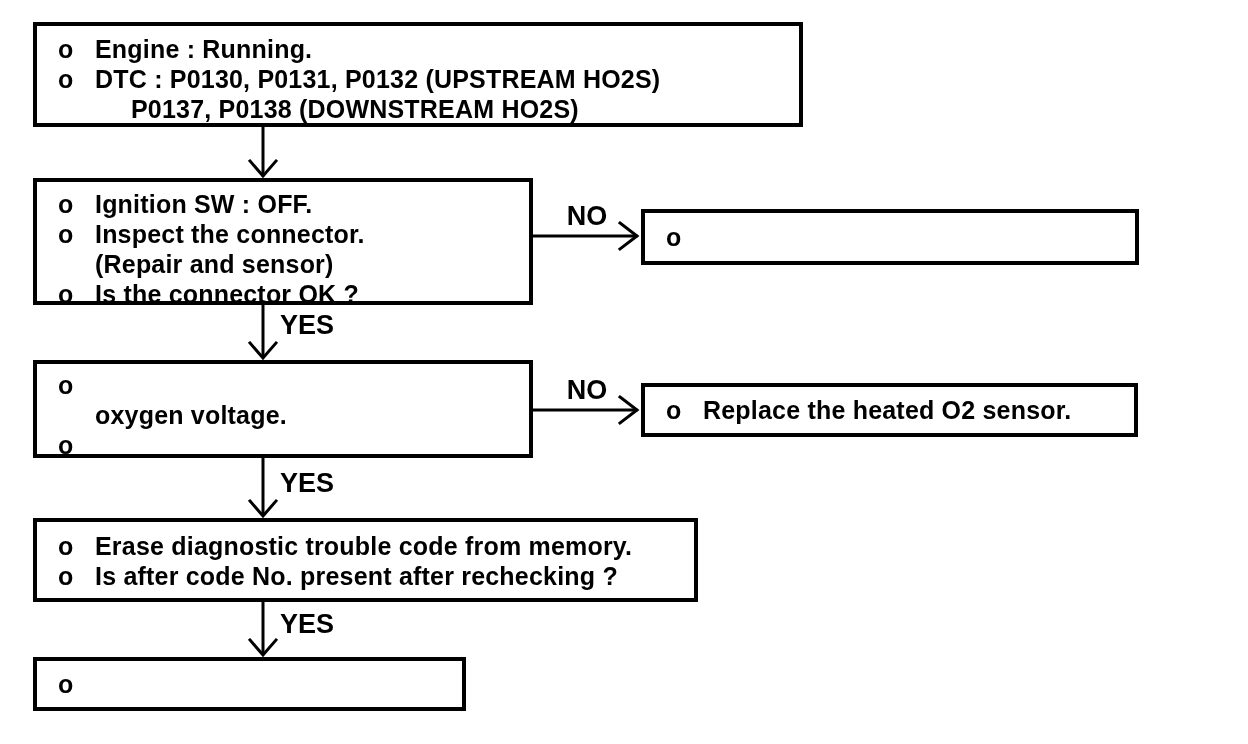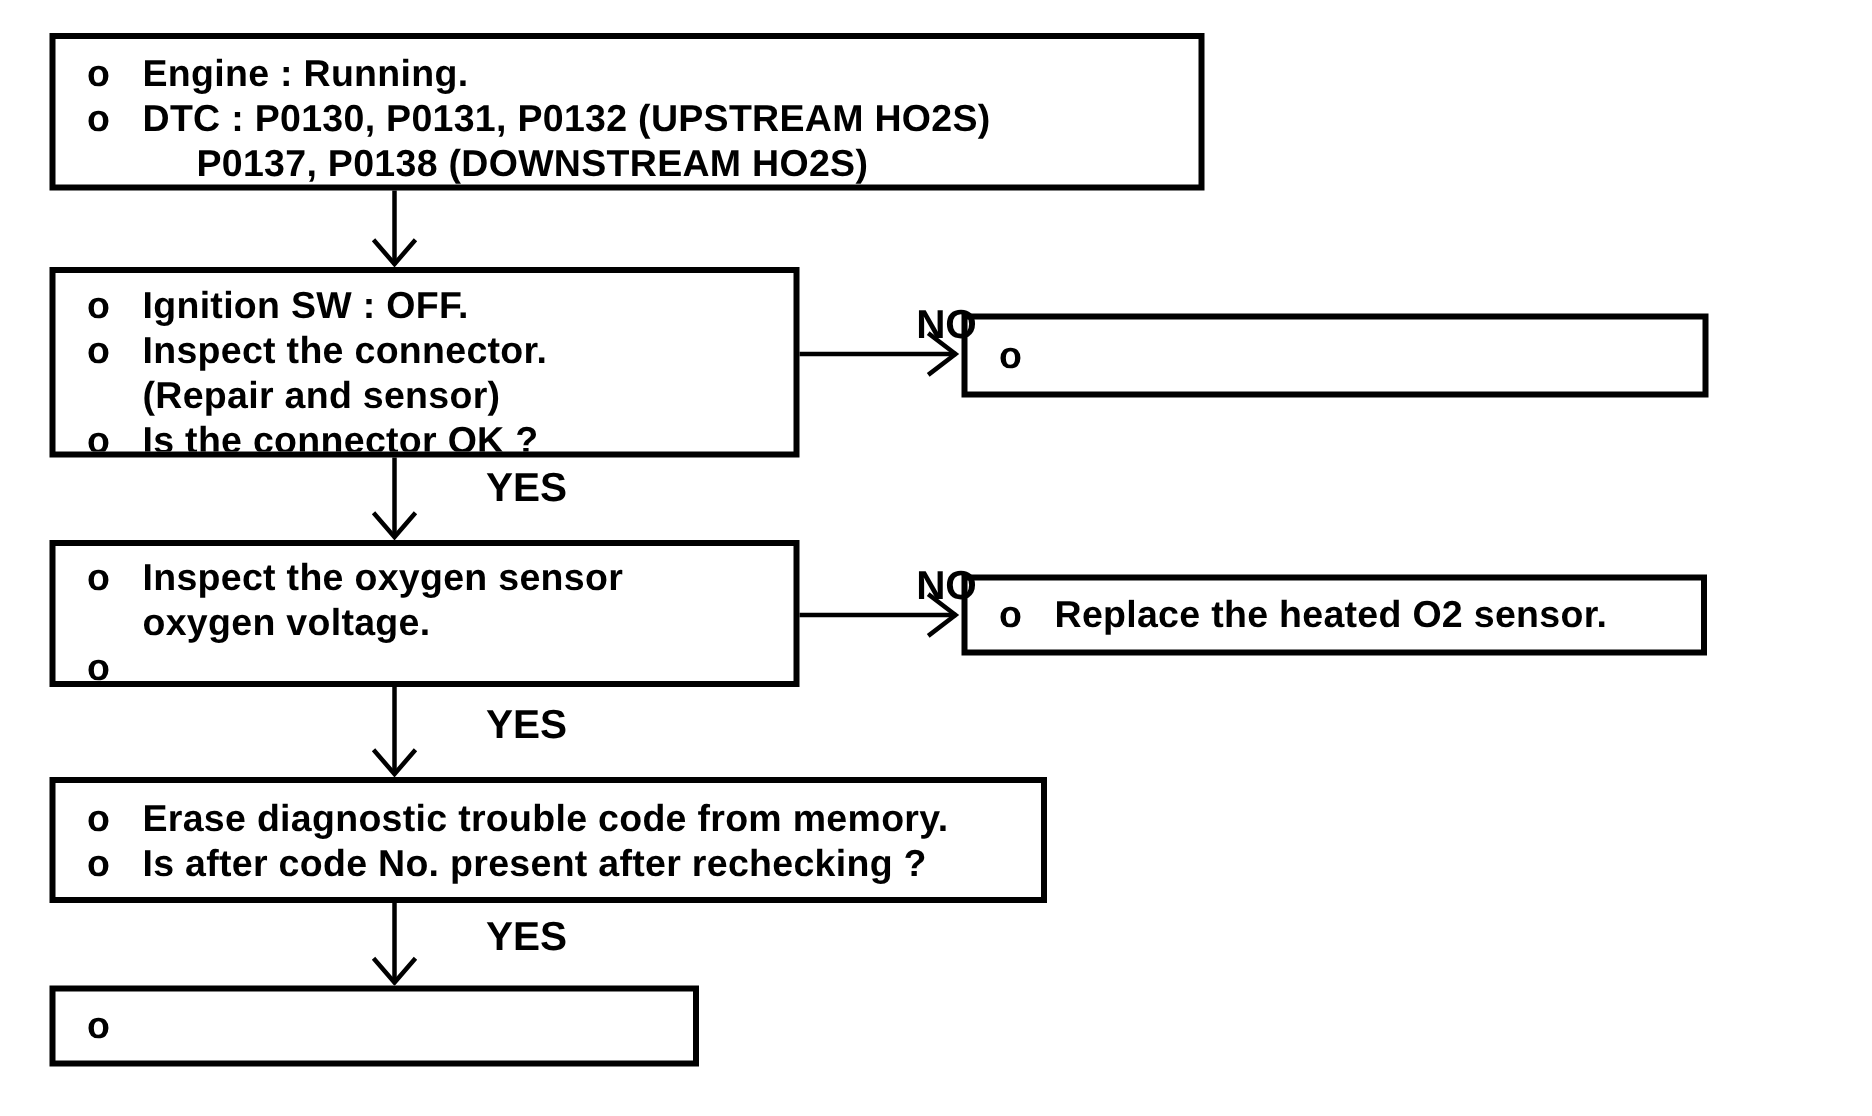--- a/index.html
+++ b/index.html
@@ -35,21 +35,20 @@
   .box-replace-o2   { left: 641px; top: 383px; width: 497px; height: 54px;  display: flex; align-items: center; }
   .box-erase        { left: 33px;  top: 518px; width: 665px; height: 84px;  padding-top: 9px;  }
   .box-ecm          { left: 33px;  top: 657px; width: 433px; height: 54px;  display: flex; align-items: center; }
   .box-repair .row, .box-replace-o2 .row, .box-ecm .row { width: 100%; }
 
   .branch-label {
     position: absolute;
     font-size: 27px;
     font-weight: 600;
     line-height: 27px;
-    margin-left: 44px;
   }
   .yes-1 { left: 280px; top: 312px; }
   .yes-2 { left: 280px; top: 470px; }
   .yes-3 { left: 280px; top: 611px; }
   .no-1  { left: 533px; top: 203px; width: 108px; text-align: center; }
   .no-2  { left: 533px; top: 377px; width: 108px; text-align: center; }
 
   svg.connectors { position: absolute; inset: 0; pointer-events: none; }
   svg.connectors line, svg.connectors polyline {
     stroke: #000000;
@@ -119,21 +118,20 @@
 
   <div class="box box-repair">
     <div class="row">
       <span class="bullet">o</span>
     </div>
   </div>
 
   <div class="box box-sensor-check">
     <div class="row">
       <span class="bullet">o</span>
-      <span class="txt">Inspect the oxygen sensor</span>
     </div>
     <div class="row">
       <span class="bullet"></span>
       <span class="txt">oxygen voltage.</span>
     </div>
     <div class="row">
       <span class="bullet">o</span>
     </div>
   </div>
 

